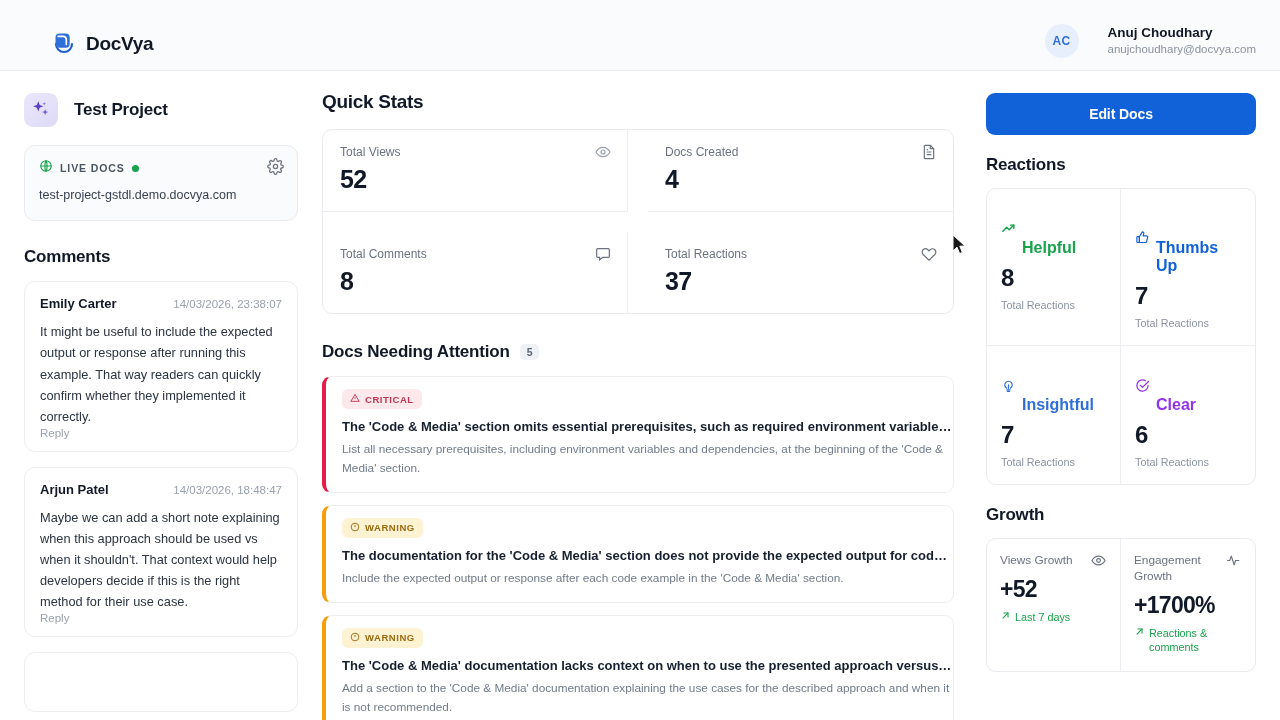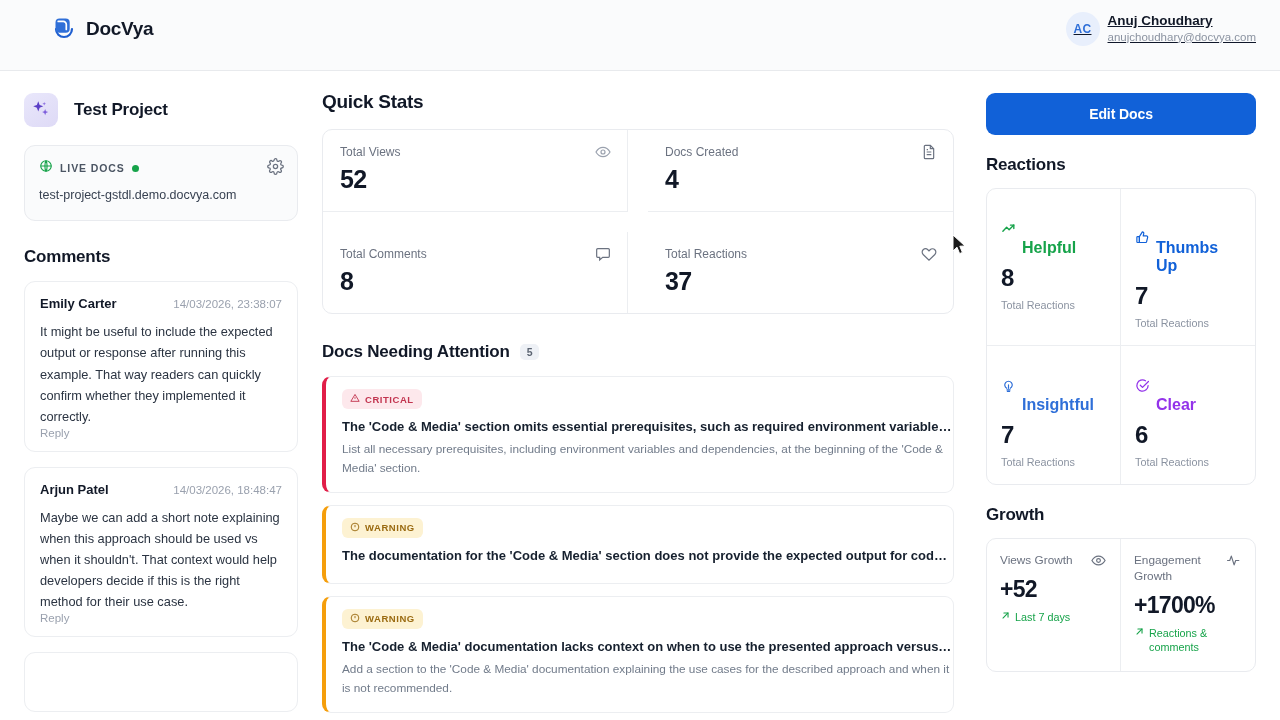--- a/index.html
+++ b/index.html
@@ -11,27 +11,27 @@
     overflow: hidden;
   }
 
   
   .topbar {
     height: 71px;
     width: 100%;
     background: #fafbfc;
     border-bottom: 1px solid #e8eaed;
     display: flex;
-    align-items: center;
+    align-items: flex-end;
     justify-content: space-between;
     padding: 0 24px 12px 52px;
   }
   .brand { display: flex; align-items: center; gap: 10px; }
   .brand-name { font-size: 19px; font-weight: 700; letter-spacing: -0.3px; color: #111827; }
-  .user-block { display: flex; align-items: center; gap: 8px; text-decoration: underline; }
+  .user-block { display: flex; align-items: center; gap: 29px; }
   .avatar {
     width: 34px; height: 34px; border-radius: 50%;
     background: #e8effc; color: #2f6fd8;
     font-size: 12px; font-weight: 700;
     display: flex; align-items: center; justify-content: center;
     letter-spacing: 0.3px;
   }
   .user-name { font-size: 13.5px; font-weight: 700; color: #111827; line-height: 1.25; }
   .user-mail { font-size: 11.5px; color: #8b93a1; line-height: 1.35; }
 
@@ -330,20 +330,21 @@
       <div class="badge warning">
         <span>
           <svg width="10" height="10" viewBox="0 0 24 24" fill="none" stroke="#9a6a10" stroke-width="2.2">
             <circle cx="12" cy="12" r="9.2"></circle>
               <path d="M12 7v5.5M12 16h.01"></path>
           </svg>
         </span>
         <span>WARNING</span>
       </div>
       <div class="issue-title">The documentation for the 'Code &amp; Media' section does not provide the expected output for code example…</div>
+      <div class="issue-desc">Include the expected output or response after each code example in the 'Code &amp; Media' section.</div>
     </div>
 
     <div class="issue warning">
       <div class="badge warning">
         <span>
           <svg width="10" height="10" viewBox="0 0 24 24" fill="none" stroke="#9a6a10" stroke-width="2.2">
             <circle cx="12" cy="12" r="9.2"></circle>
               <path d="M12 7v5.5M12 16h.01"></path>
           </svg>
         </span>

